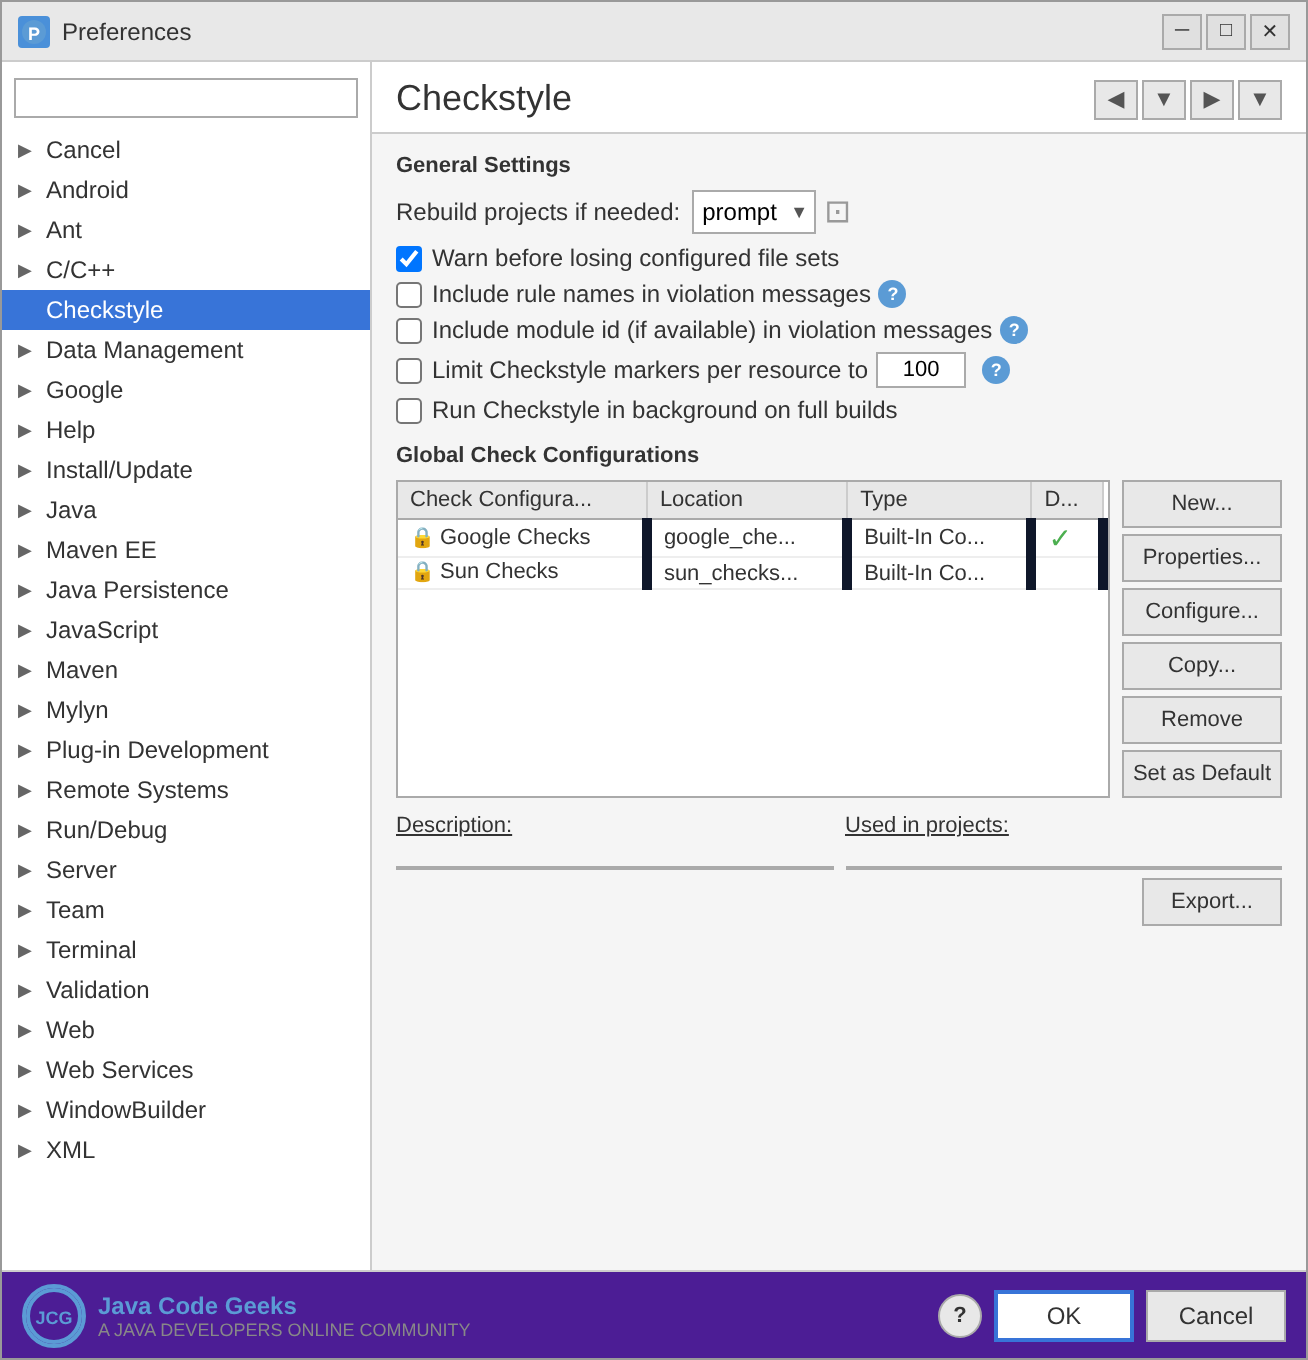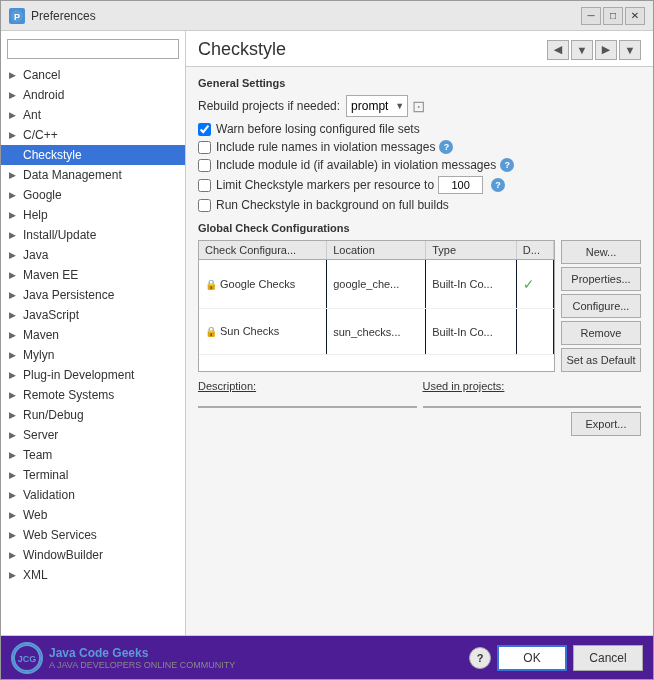--- a/index.html
+++ b/index.html
@@ -257,22 +257,22 @@
       border-bottom: 1px solid #aaa;
       border-right: 1px solid #ccc;
       padding: 3px 6px;
       text-align: left;
       font-weight: normal;
       color: #333;
       white-space: nowrap;
     }
     .data-table td {
       border-bottom: 1px solid #eee;
-      border-right: 1px solid #0f172a;
-      padding: 16px 6px;
+      border-right: 5px solid #0f172a;
+      padding: 1px 6px;
       color: #333;
       white-space: nowrap;
     }
     .lock-icon {
       display: inline-block;
       width: 12px;
       height: 12px;
       background: #f0a020;
       border-radius: 2px;
       font-size: 8px;
@@ -642,20 +642,21 @@
                       <td>Built-In Co...</td>
                       <td></td>
                     </tr>
                   </tbody>
               </table>
             </div>
             <div class="table-buttons">
               <button class="action-btn">New...</button>
               <button class="action-btn">Properties...</button>
               <button class="action-btn">Configure...</button>
+              <button class="action-btn">Copy...</button>
               <button class="action-btn">Remove</button>
               <button class="action-btn">Set as Default</button>
             </div>
           </div>
         </div>
 
         <div class="desc-section">
           <div class="desc-group">
             <label>Description:</label>
             <div class="desc-area">

